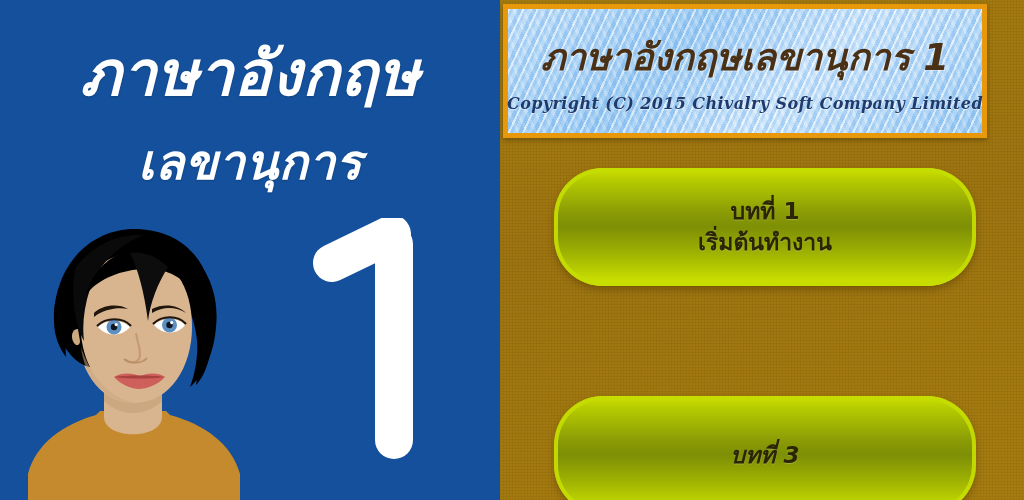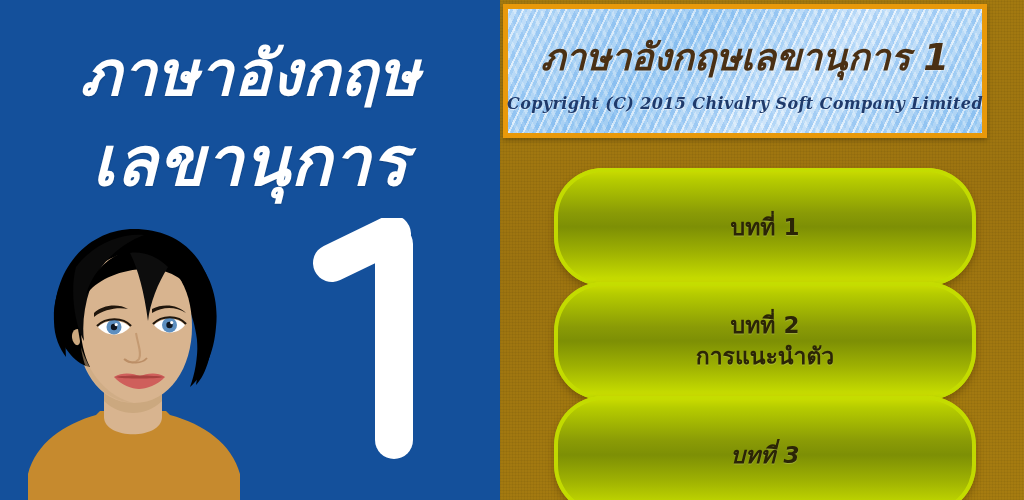--- a/index.html
+++ b/index.html
@@ -30,21 +30,21 @@
     width: 500px;
     text-align: center;
     color: #ffffff;
     font-style: italic;
     font-weight: 700;
     letter-spacing: 0.5px;
     text-shadow: 0 1px 2px rgba(0,0,0,0.18);
     white-space: nowrap;
   }
   .title-line-1 { top: 40px;  font-size: 62px; line-height: 68px; }
-  .title-line-2 { top: 128px; font-size: 68px; line-height: 68px; font-style: italic; }
+  .title-line-2 { top: 128px; font-size: 48px; line-height: 68px; font-style: italic; }
 
   
   .numeral-one {
     position: absolute;
     left: 300px;
     top: 218px;
     width: 160px;
     height: 250px;
   }
 
@@ -231,26 +231,23 @@
 
   <div class="right-panel">
 
     <div class="header-banner">
       <div class="header-title">ภาษาอังกฤษเลขานุการ 1</div>
       <div class="header-copyright">Copyright (C) 2015 Chivalry Soft Company Limited</div>
     </div>
 
     <div class="chapter-button btn-1">
       <div class="line">บทที่ 1</div>
+      <div class="line">เริ่มต้นทำงาน</div>
     </div>
 
-    <div class="chapter-button btn-2">
-      <div class="line">บทที่ 2</div>
-      <div class="line">การแนะนำตัว</div>
-    </div>
 
     <div class="chapter-button btn-3">
       <div class="line">บทที่ 3</div>
     </div>
 
   </div>
 
 </div>
 
 </body></html>

